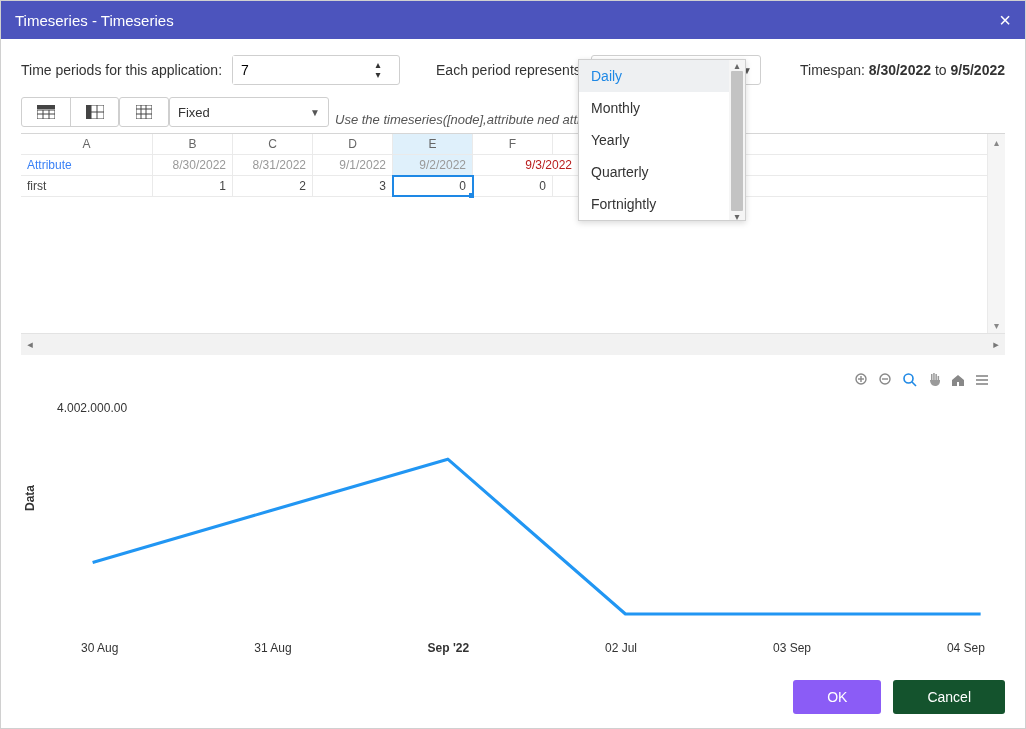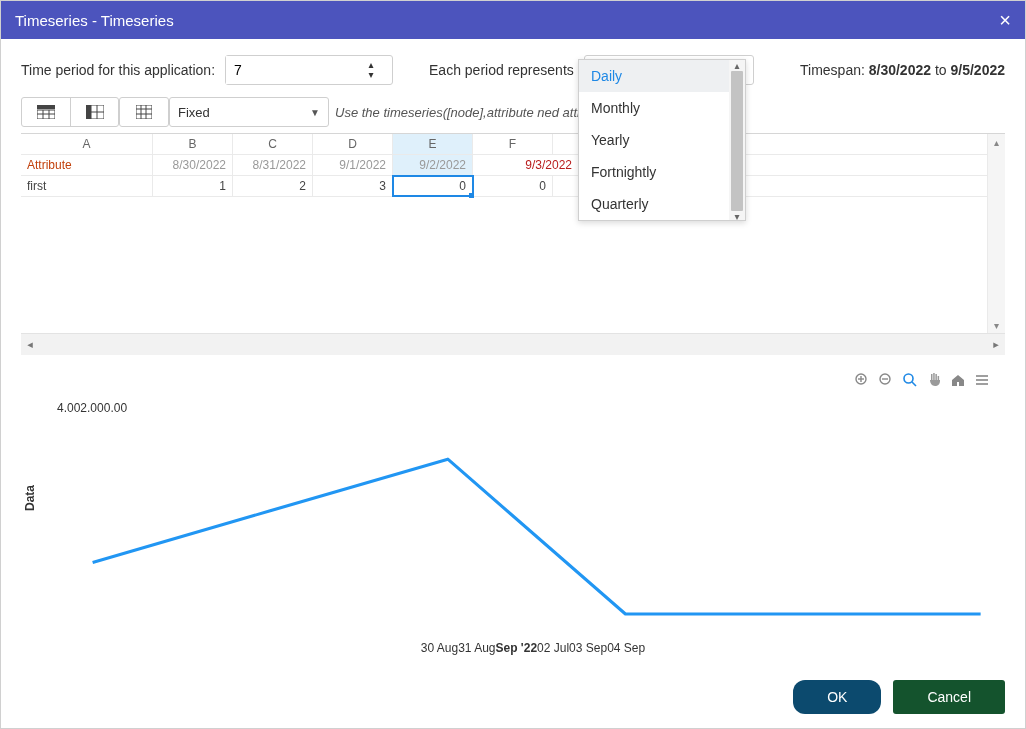--- a/index.html
+++ b/index.html
@@ -14,34 +14,34 @@
   .spinner { display:flex; align-items:center; border:1px solid #cfcfcf; border-radius:3px; height:30px; width:168px; margin-left:4px; }
   .spinner input { border:none; outline:none; width:130px; height:100%; padding:0 8px; font-size:14px; }
   .spinner .arrows { width:30px; display:flex; flex-direction:column; align-items:center; gap:2px; }
   .spinner .arrows span { font-size:10px; line-height:8px; color:#333; cursor:pointer; }
   .combo { display:flex; align-items:center; border:1px solid #cfcfcf; border-radius:3px; height:30px; padding:0 8px; justify-content:space-between; cursor:pointer; background:#fff; }
   .combo .caret { font-size:10px; color:#555; }
   .period-combo { width:170px; margin-left:4px; position:relative; }
   .gap { width:24px; }
   .timespan { margin-left:auto; font-size:14px; }
   .timespan b { font-weight:700; }
-  .row2 { display:flex; align-items:center; gap:0; margin-top:12px; position:relative; }
+  .row2 { display:flex; align-items:flex-end; gap:0; margin-top:12px; position:relative; }
   .btn-group { display:inline-flex; border:1px solid #cfcfcf; border-radius:3px; overflow:hidden; height:30px; }
   .btn-group .ibtn { width:48px; display:flex; align-items:center; justify-content:center; cursor:pointer; }
   .btn-group .ibtn + .ibtn { border-left:1px solid #cfcfcf; }
   .ibtn svg { fill:#444; }
   .fixed-combo { width:160px; }
   .hint { font-style:italic; color:#555; margin-left:6px; }
   
   .grid-wrap { margin-top:6px; border-top:1px solid #d6d6d6; position:relative; height:200px; display:flex; }
   .grid { flex:1; }
   .grow { height:21px; display:flex; border-bottom:1px solid #eaeaea; }
   .gcell { border-right:1px solid #eaeaea; display:flex; align-items:center; padding:0 6px; justify-content:center; color:#666; font-size:12px; }
   .gcell.head { color:#666; background:#fff; justify-content:center; }
-  .gcell.rowhead { justify-content:flex-start; color:#c2410c; }
+  .gcell.rowhead { justify-content:flex-start; color:#3b82f6; }
   .gcell.data { justify-content:flex-end; color:#444; }
   .gcell.sel { background:#dff0fb; }
   .gcell.active { background:#fff; outline:2px solid #1e88e5; outline-offset:-1px; position:relative; }
   .gcell.active::after { content:""; position:absolute; right:-2px; bottom:-2px; width:5px; height:5px; background:#1e88e5; }
   .colA { width:132px; } .colB { width:80px; } .colC { width:80px; } .colD { width:80px; } .colE { width:80px; } .colF { width:80px; }
   .vscroll { width:18px; background:#f5f5f5; display:flex; flex-direction:column; border-left:1px solid #eaeaea; }
   .vscroll .arrow { height:16px; display:flex; align-items:center; justify-content:center; color:#888; font-size:10px; cursor:pointer; }
   .vscroll .track { flex:1; }
   .hscroll { height:22px; background:#f2f2f2; display:flex; align-items:center; border-top:1px solid #e3e3e3; }
   .hscroll .arrow { width:18px; text-align:center; color:#777; font-size:11px; cursor:pointer; }
@@ -55,41 +55,41 @@
   .dropdown .ddscroll .arrow { height:16px; display:flex; align-items:center; justify-content:center; font-size:10px; color:#666; cursor:pointer; }
   .dropdown .ddscroll .thumb { flex:0 0 140px; background:#c3c3c3; margin:0 2px; border-radius:1px; }
   .dropdown .ddscroll .spacer { flex:1; }
   
   .chart-area { margin-top:16px; height:300px; position:relative; }
   .toolbar { position:absolute; right:14px; top:0; display:flex; gap:6px; align-items:center; color:#888; }
   .toolbar .ticon { width:18px; height:18px; display:flex; align-items:center; justify-content:center; cursor:pointer; }
   .toolbar .ticon.active { color:#1e88e5; }
   .chart-svg { position:absolute; left:20px; right:14px; top:20px; bottom:0; }
   .ylabel { position:absolute; left:2px; top:140px; transform:rotate(-90deg); transform-origin:left top; font-weight:700; font-size:12px; color:#333; }
-  .xlabels { position:absolute; left:60px; right:20px; bottom:16px; display:flex; justify-content:center; font-size:12px; color:#333; }
+  .xlabels { position:absolute; left:60px; right:20px; bottom:16px; display:flex; justify-content:space-between; font-size:12px; color:#333; }
   .xlabels .strong { font-weight:700; }
   .ylabels { position:absolute; left:36px; top:30px; bottom:46px; display:flex; flex-direction:row; justify-content:space-between; font-size:12px; color:#333; text-align:right; width:30px; }
   
   .footer { position:absolute; bottom:14px; right:20px; display:flex; gap:12px; }
   .btn { height:34px; border:none; border-radius:3px; padding:0 34px; font-size:14px; color:#fff; cursor:pointer; }
-  .btn.ok { background:#0c4a6e;border-radius:12px; }
+  .btn.ok { background:#8b5cf6; }
   .btn.cancel { background:#14532d; }
 </style>
 </head>
 <body>
 
 <div class="dialog">
   <div class="titlebar">
     <span class="title">Timeseries - Timeseries</span>
     <span class="close">×</span>
   </div>
 
   <div class="body">
     <div class="row1">
-      <span class="lbl">Time period for this application:</span>
+      <span class="lbl">Time periods for this application:</span>
       <div class="spinner">
         <input value="7" style="">
         <div class="arrows">
           <span>▴</span>
           <span>▾</span>
         </div>
       </div>
       <div class="gap"></div>
       <span class="lbl">Each period represents</span>
       <div class="combo period-combo">
@@ -235,22 +235,22 @@
           <span>04 Sep</span>
         </div>
     </div>
   </div>
 
   <div class="dropdown">
     <div class="ddlist" id="ddlist">
       <div class="item selected">Daily</div>
         <div class="item">Monthly</div>
         <div class="item">Yearly</div>
+        <div class="item">Quarterly</div>
         <div class="item">Fortnightly</div>
-        <div class="item">Quarterly</div>
         <div class="ddscroll">
         <div class="arrow">▴</div>
         <div class="thumb"></div>
         <div class="spacer"></div>
         <div class="arrow">▾</div>
       </div>
     </div>
   </div>
 
   <div class="footer">

